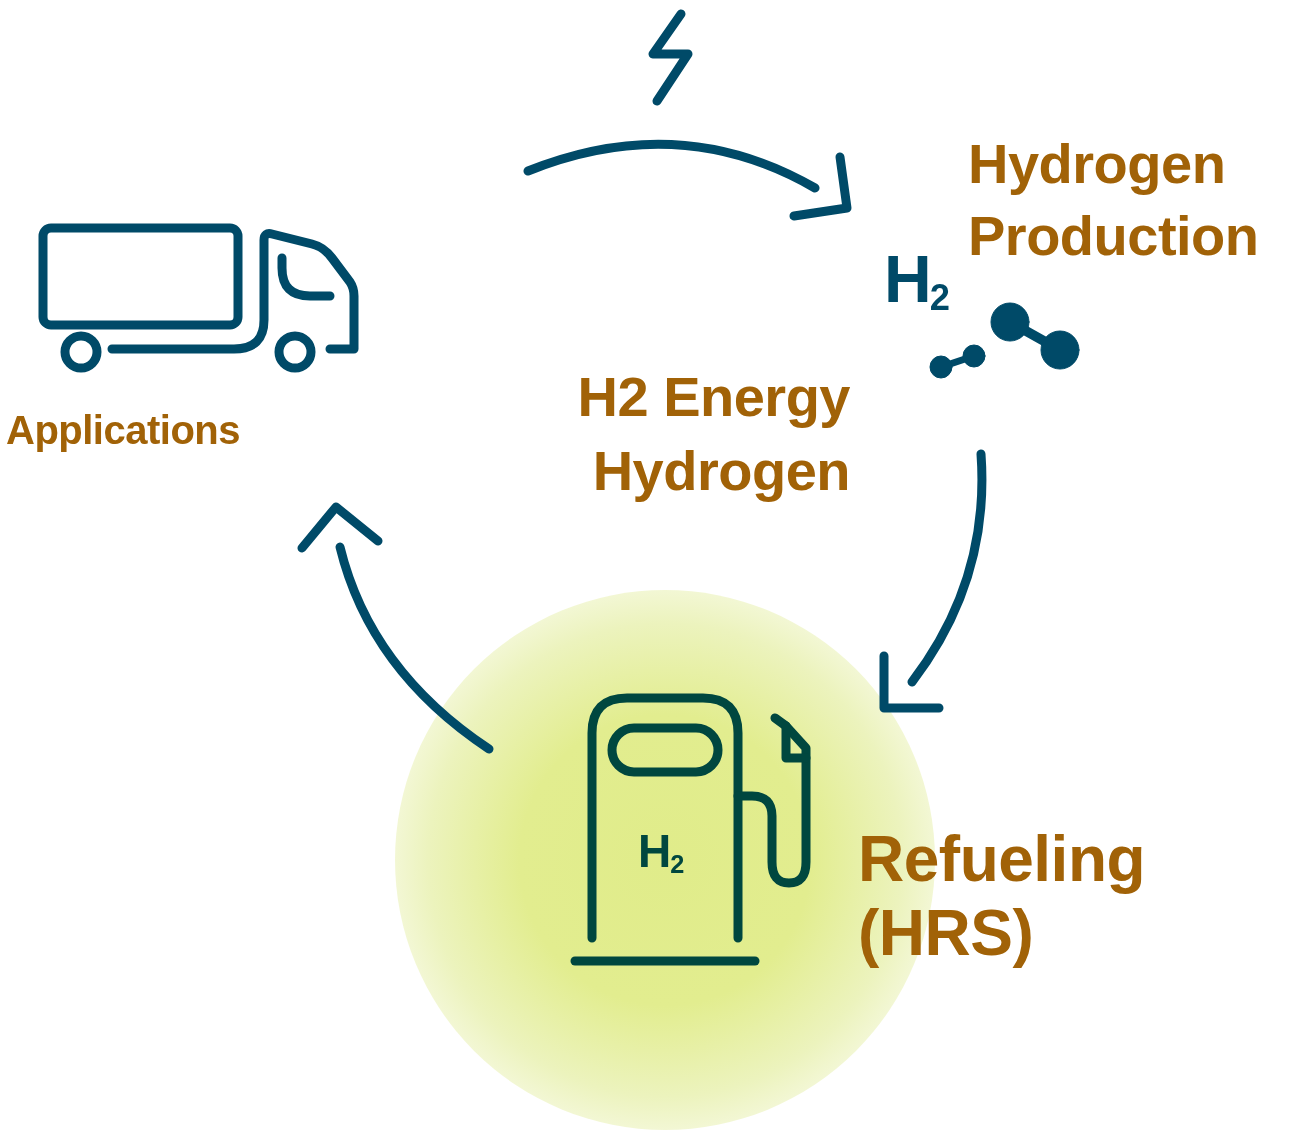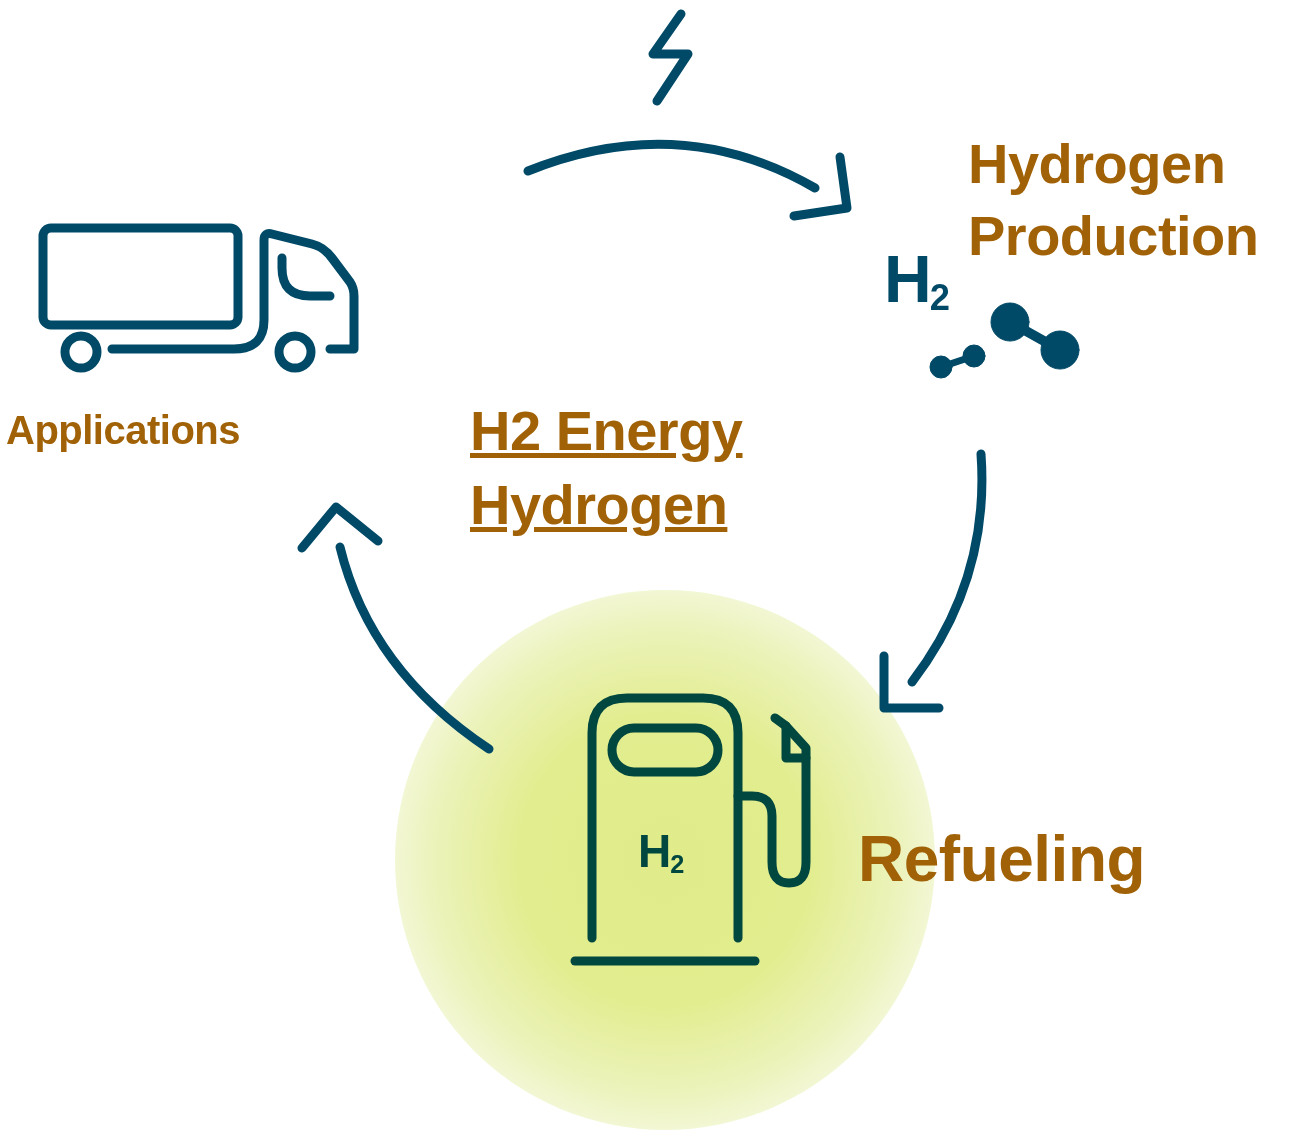--- a/index.html
+++ b/index.html
@@ -5,21 +5,21 @@
     html, body { margin: 0; padding: 0; background: #ffffff; }
     body { width: 1312px; height: 1132px; position: relative; overflow: hidden;
            font-family: "Liberation Sans", "DejaVu Sans", sans-serif; }
     .glow { position: absolute; left: 395px; top: 590px; width: 540px; height: 540px;
             border-radius: 50%;
             background: radial-gradient(circle at 50% 50%, #e0ec8a 0%, #e2ed8f 38%, #ecf3bd 62%, rgba(246,249,225,0.6) 80%, rgba(255,255,255,0) 100%); }
     svg.art { position: absolute; left: 0; top: 0; }
     .label { position: absolute; color: #a16207; font-weight: 700; line-height: 1; white-space: nowrap; letter-spacing: -0.5px; }
     .lbl-prod { left: 968px; top: 128px; font-size: 56px; line-height: 72px; }
     .lbl-app { left: 6px; top: 410px; font-size: 40px; }
-    .lbl-center { left: 470px; top: 394px; width: 380px; text-align: left; font-size: 56px; line-height: 74px; text-decoration: underline; }
+    .lbl-center { left: 470px; top: 360px; width: 380px; text-align: right; font-size: 56px; line-height: 74px; }
     .lbl-refuel { left: 858px; top: 822px; font-size: 64px; line-height: 74px; }
     .h2-text { position: absolute; font-weight: 700; line-height: 1; }
     .h2-text sub { font-size: 0.55em; vertical-align: baseline; position: relative; top: 0.22em; }
     .h2-prod { left: 884px; top: 246px; font-size: 66px; color: #004a68; letter-spacing: -2px; }
     .h2-pump { left: 638px; top: 828px; font-size: 46px; color: #00473f; letter-spacing: -1px; }
   </style>
 </head>
 <body>
 
 <div class="glow"></div>
@@ -85,13 +85,14 @@
   <div>Applications</div>
 </div>
 
 <div class="label lbl-center">
   <div>H2 Energy</div>
   <div>Hydrogen</div>
 </div>
 
 <div class="label lbl-refuel">
   <div>Refueling</div>
+  <div>(HRS)</div>
 </div>
 
 </body></html>

